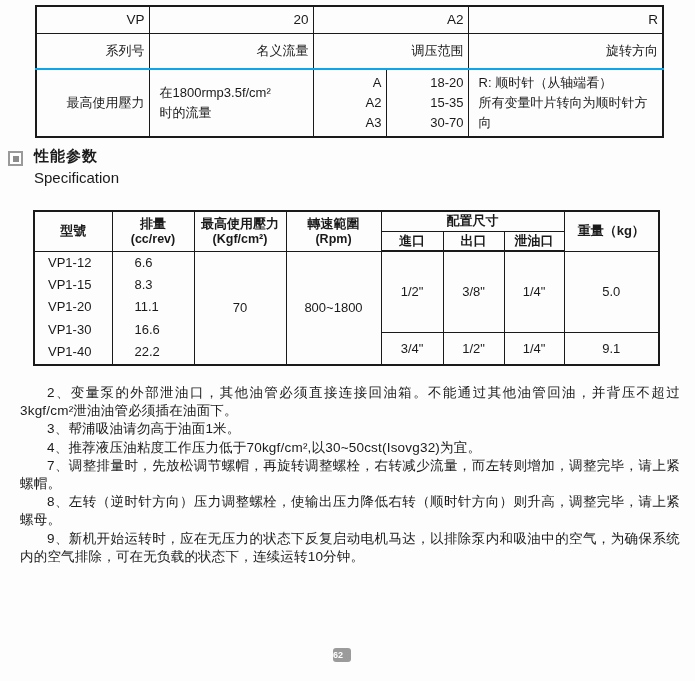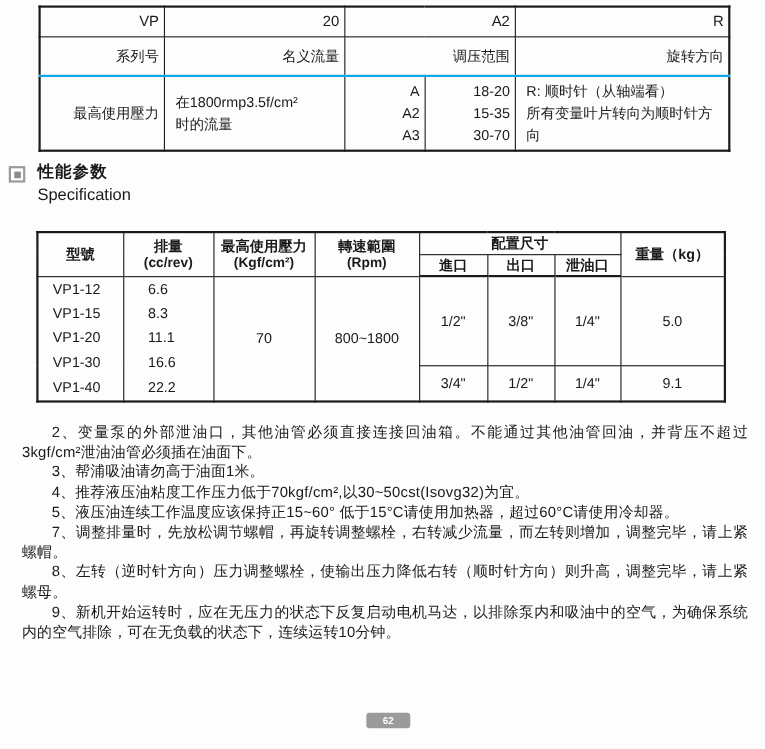--- a/index.html
+++ b/index.html
@@ -90,26 +90,26 @@
     font-size:13.5px;
     line-height:18.2px;
     text-indent:2em;
     text-align:justify;
     letter-spacing:0.2px;
   }
 
   
   .page-badge {
     position:absolute; left:333px; top:648px;
-    width:40px; height:14px;
+    width:18px; height:14px;
     background:#9b9b9b;
     border-radius:3px;
     color:#ffffff;
     font-size:9px; font-weight:bold;
-    text-align:center; line-height:14px;
+    text-align:left; line-height:14px;
   }
 </style>
 </head>
 <body>
 
 <div class="page">
 
   <table class="top-table">
     <colgroup>
       <col style="width:113px">
@@ -229,21 +229,20 @@
       <td>1/4"</td>
       <td>9.1</td>
     </tr>
   </tbody>
     </table>
 
   <div class="notes">
     <p>2、变量泵的外部泄油口，其他油管必须直接连接回油箱。不能通过其他油管回油，并背压不超过3kgf/cm²泄油油管必须插在油面下。</p>
     <p>3、帮浦吸油请勿高于油面1米。</p>
     <p>4、推荐液压油粘度工作压力低于70kgf/cm²,以30~50cst(Isovg32)为宜。</p>
-    <p>5、液压油连续工作温度应该保持正15~60° 低于15°C请使用加热器，超过60°C请使用冷却器。</p>
     <p>7、调整排量时，先放松调节螺帽，再旋转调整螺栓，右转减少流量，而左转则增加，调整完毕，请上紧螺帽。</p>
     <p>8、左转（逆时针方向）压力调整螺栓，使输出压力降低右转（顺时针方向）则升高，调整完毕，请上紧螺母。</p>
     <p>9、新机开始运转时，应在无压力的状态下反复启动电机马达，以排除泵内和吸油中的空气，为确保系统内的空气排除，可在无负载的状态下，连续运转10分钟。</p>
   </div>
 
   <div class="page-badge">62</div>
 
 </div>
 
 </body></html>

